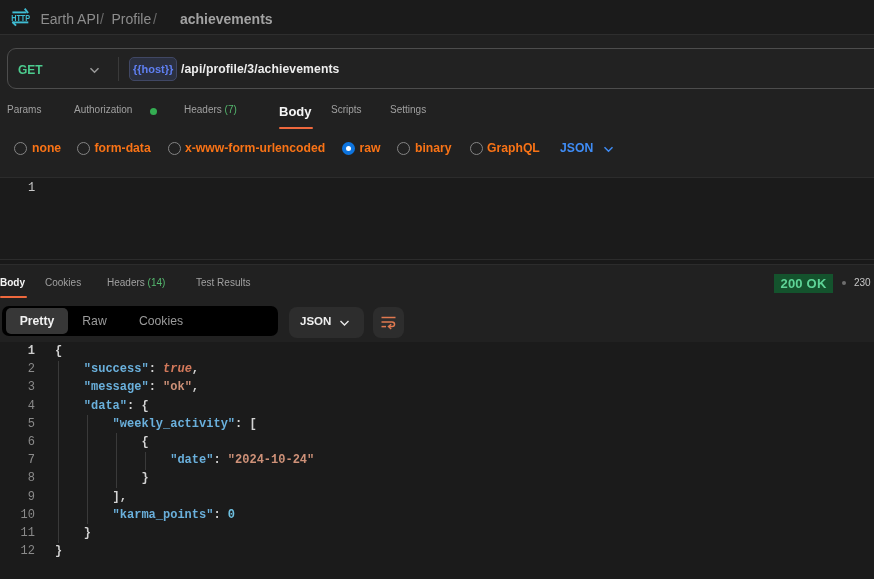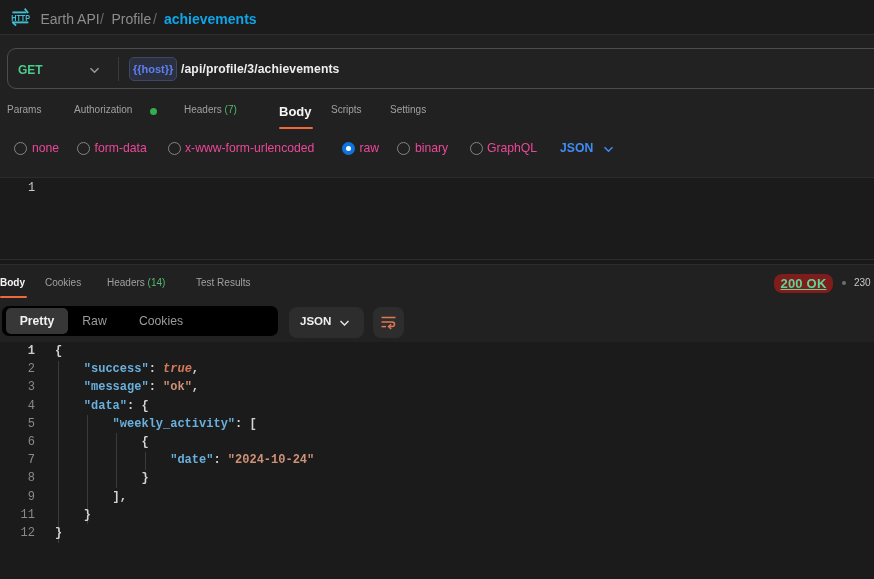--- a/index.html
+++ b/index.html
@@ -21,29 +21,29 @@
   #urlpath { position:absolute; left:181px; top:62px; font-size:12.2px; font-weight:600; color:#ededed; letter-spacing:.1px; }
 
   
   .dotgreen { position:absolute; width:7px; height:7px; border-radius:50%; background:#34ad52; }
   .grn { color:#55b96f; }
 
   
   .radio { position:absolute; width:13px; height:13px; border:1.5px solid #848484; border-radius:50%; top:142px; }
   .radio.sel { border:none; background:#0d74df; }
   .radio.sel:after { content:""; position:absolute; left:4px; top:4px; width:5px; height:5px; background:#fff; border-radius:50%; }
-  .rlbl { position:absolute; top:141px; font-size:12.2px; font-weight:400; color:#ec4899; }
+  .rlbl { position:absolute; top:141px; font-size:12.2px; font-weight:700; color:#f97316; }
 
   
   #editor { position:absolute; left:0; top:177px; width:874px; height:82px; background:#1b1b1b; border-top:1px solid #2c2c2c; }
   #editor .ln { position:absolute; left:28px; top:3px; font-family:"Liberation Mono", monospace; font-size:12px; color:#c9c9c9; }
   #divstrip { position:absolute; left:0; top:259px; width:874px; height:6px; background:#191919; border-top:1px solid #2c2c2c; border-bottom:1px solid #2c2c2c; }
 
   
-  #pill { position:absolute; left:774px; top:274px; width:59px; height:19px; background:#7f1d1d; border-radius:8px; color:#5ed497; font-size:13px; font-weight:700; text-align:center; line-height:19px; letter-spacing:.2px;text-decoration:underline; }
+  #pill { position:absolute; left:774px; top:274px; width:59px; height:19px; background:#14532d; border-radius:0; color:#5ed497; font-size:13px; font-weight:700; text-align:center; line-height:19px; letter-spacing:.2px; }
   #meta-dot { position:absolute; left:842px; top:281px; width:4px; height:4px; border-radius:50%; background:#6e6e6e; }
 
   
   .uline { position:absolute; height:2px; background:#ee683d; border-radius:1px; }
 
   
   #seg { position:absolute; left:2px; top:306px; width:276px; height:30px; background:#000000; border-radius:7px; font-size:12.2px; color:#9b9b9b; }
   #seg .item { position:absolute; top:0; height:30px; line-height:30px; text-align:center; }
   #seg .active { top:2px; height:26px; line-height:26px; background:#373737; border-radius:5px; color:#f2f2f2; font-weight:600; }
   #jsonbtn { position:absolute; left:289px; top:307px; width:75px; height:31px; background:#2d2d2d; border-radius:8px; color:#f0f0f0; }
@@ -71,21 +71,21 @@
       <path d="M1.4 4.4 H15.5"></path>
       <path d="M13.7 0.7 L17.1 5"></path>
       <path d="M1.4 14.4 H17.3"></path>
       <path d="M1.4 13.9 L5 17.6"></path>
       <text transform="scale(0.74,1)" x="0.3" y="12.9" stroke="none" fill="#3fbdd3" font-family="Liberation Sans, sans-serif" font-size="9.8" font-weight="700">HTTP</text>
     </svg>
     <span class="crumb" style="left:40.5px">Earth API</span>
     <span class="crumb" style="left:100px;color:#6a6a6a">/</span>
     <span class="crumb" style="left:111.5px">Profile</span>
     <span class="crumb" style="left:153px;color:#6a6a6a">/</span>
-    <span class="crumb" style="left:164px;color:#0ea5e9;font-weight:700">achievements</span>
+    <span class="crumb" style="left:180px;color:#a3a3a3;font-weight:700">achievements</span>
   </div>
 
   <div id="reqbox"></div>
   <span id="get">GET</span>
   <svg class="abs" style="left:89px;top:67px" width="11" height="7" viewBox="0 0 11 7">
       <path d="M1.5 1.2 L5.5 5.2 L9.5 1.2" stroke="#9a9a9a" stroke-width="1.5" fill="none"></path>
     </svg>
   <div id="reqsep"></div>
   <span id="hostchip">{{host}}</span>
   <span id="urlpath">/api/profile/3/achievements</span>
@@ -157,17 +157,18 @@
     <div class="guide" style="left:145px; top:110px; height:18px;"></div>
     <div class="row"><span class="num hl">1</span><span class="code">{</span></div>
     <div class="row"><span class="num">2</span><span class="code">    <span class="k">"success"</span>: <span class="kw">true</span>,</span></div>
     <div class="row"><span class="num">3</span><span class="code">    <span class="k">"message"</span>: <span class="s">"ok"</span>,</span></div>
     <div class="row"><span class="num">4</span><span class="code">    <span class="k">"data"</span>: {</span></div>
     <div class="row"><span class="num">5</span><span class="code">        <span class="k">"weekly_activity"</span>: [</span></div>
     <div class="row"><span class="num">6</span><span class="code">            {</span></div>
     <div class="row"><span class="num">7</span><span class="code">                <span class="k">"date"</span>: <span class="s">"2024-10-24"</span></span></div>
     <div class="row"><span class="num">8</span><span class="code">            }</span></div>
     <div class="row"><span class="num">9</span><span class="code">        ],</span></div>
+    <div class="row"><span class="num">10</span><span class="code">        <span class="k">"karma_points"</span>: <span class="n">0</span></span></div>
     <div class="row"><span class="num">11</span><span class="code">    }</span></div>
     <div class="row"><span class="num">12</span><span class="code">}</span></div>
   </div>
 
 </div>
 
 </body></html>

